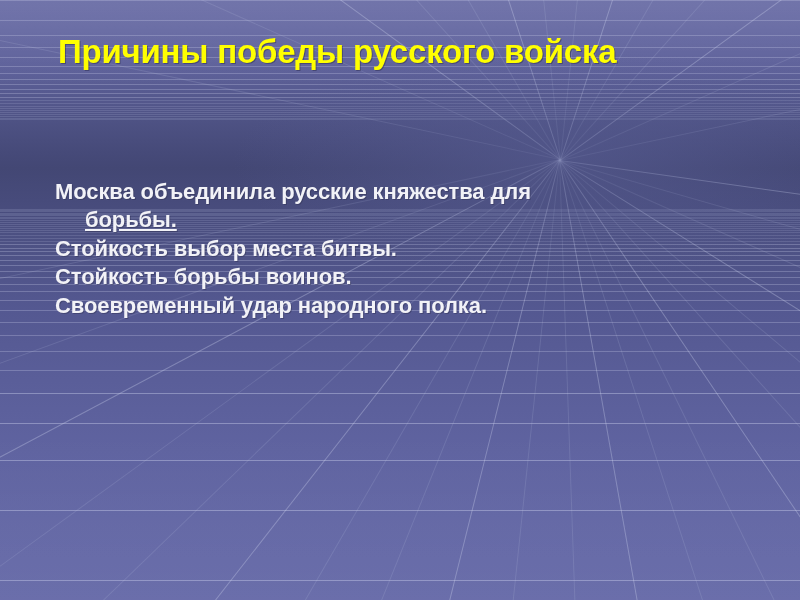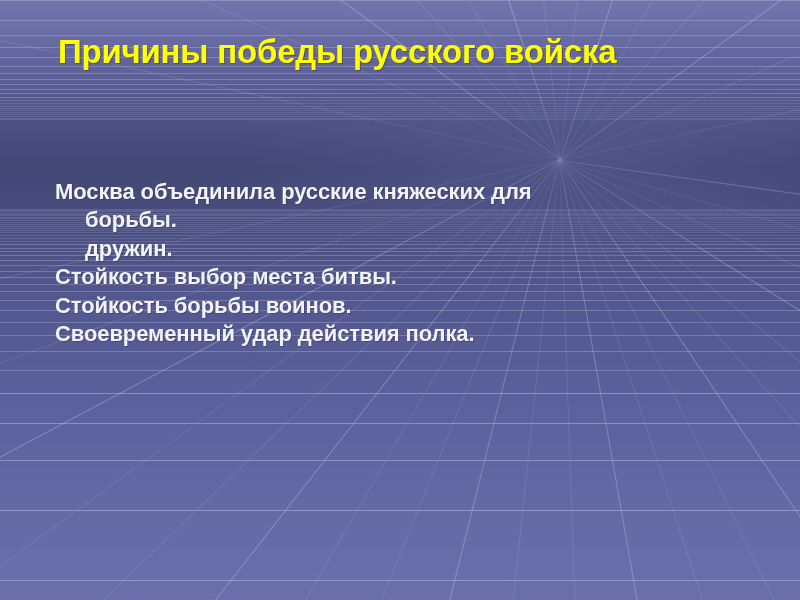--- a/index.html
+++ b/index.html
@@ -74,21 +74,21 @@
   #title .tline{display:block;white-space:nowrap;}
 
   #bullets{
     position:absolute;left:55px;top:178px;width:720px;
     color:#f2f2f7;
     font-size:22px;line-height:28.4px;font-weight:bold;
     letter-spacing:-0.1px;
     text-shadow:1px 1px 0 rgba(45,45,75,0.40);
   }
   .b-item{display:block;white-space:nowrap;}
-  .b-cont{display:block;white-space:nowrap;padding-left:30px;}
+  .b-cont{display:block;white-space:nowrap;padding-left:30px;text-decoration:underline;}
 </style>
 </head>
 <body>
 
 <div id="slide">
 
   <div class="bg-layer bg-grad"></div>
 
   <div class="bg-layer bg-hlines" id="hlines">
       <div class="hl strong" style="top: 580px;"></div>
@@ -196,25 +196,24 @@
   <div class="bg-layer bg-sheen"></div>
 
   <div id="content">
 
     <div id="title">
       <span class="tline">Причины победы русского войска</span>
     </div>
 
     <div id="bullets">
 
-      <span class="b-item">Москва объединила русские княжеских для</span>
+      <span class="b-item">Москва объединила русские княжества для</span>
       <span class="b-cont">борьбы.</span>
 
-      <span class="b-cont">дружин.</span>
 
       <span class="b-item">Стойкость выбор места битвы.</span>
       <span class="b-item">Стойкость борьбы воинов.</span>
-      <span class="b-item">Своевременный удар действия полка.</span>
+      <span class="b-item">Своевременный удар народного полка.</span>
 
     </div>
 
   </div>
 </div>
 
 </body></html>

